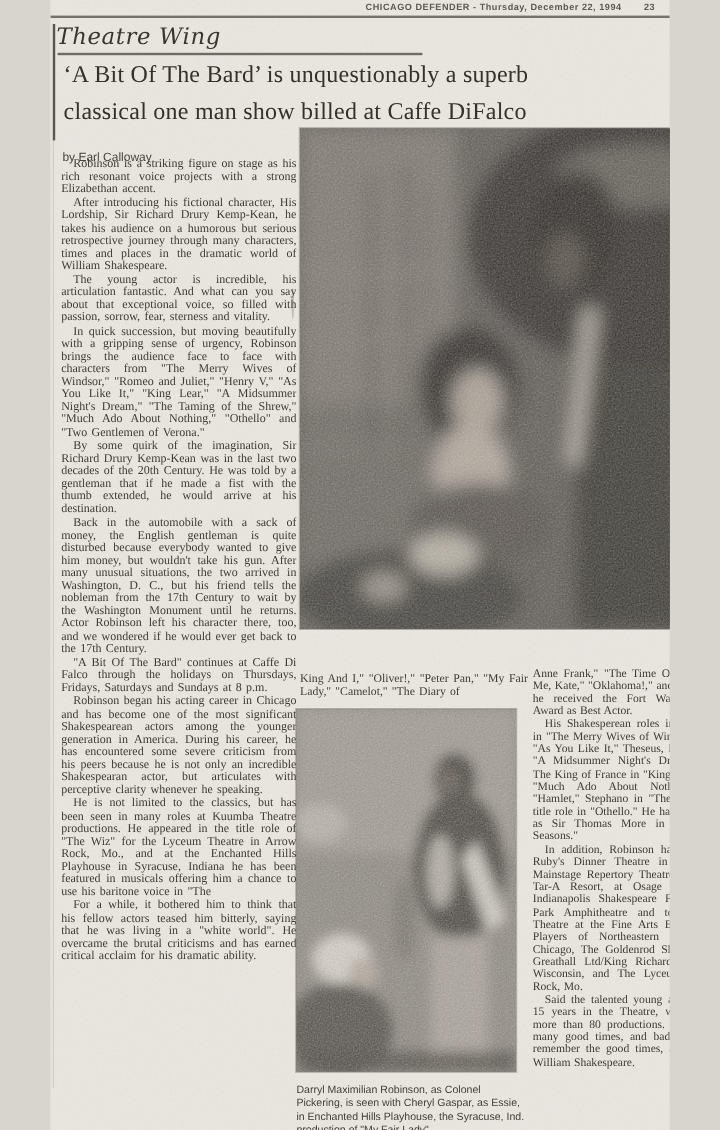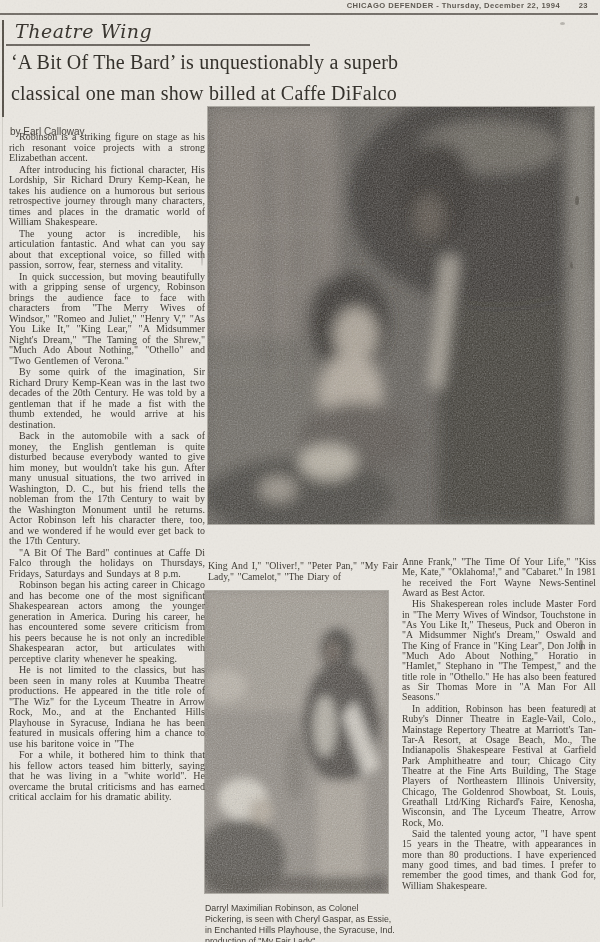--- a/index.html
+++ b/index.html
@@ -1,33 +1,33 @@
 <!DOCTYPE html>
 <html><head>
 <meta charset="utf-8">
 <style>
   html,body{margin:0;padding:0;background:#d8d5cf;}
   .page{
-    position:relative;width:600px;height:942px;margin:0 auto;
+    position:relative;width:516px;height:942px;margin:0 auto;
     background:#eae7e1;overflow:hidden;
     font-family:"Liberation Serif", serif;color:#37332c;
   }
   
   .masthead{
     position:absolute;top:1px;right:12px;
     font-family:"Liberation Sans", sans-serif;font-size:7.6px;font-weight:bold;
     color:#5a554d;letter-spacing:.45px;white-space:nowrap;
   }
   .masthead .pageno{margin-left:16px;}
   .masthead-rule{position:absolute;top:13px;left:0;width:598px;height:2px;background:#4b463f;opacity:.75;}
   
   .left-vrule{position:absolute;left:2px;top:20px;width:2px;height:97px;background:#57524a;}
   .left-vrule-faint{position:absolute;left:2px;top:117px;width:1px;height:790px;background:#57524a;opacity:.16;}
   .section-label{
-    position:absolute;left:15px;top:20px;
+    position:absolute;left:5px;top:20px;
     font-family:"DejaVu Serif", serif;font-style:italic;font-size:19px;color:#34302a;
     letter-spacing:.5px;
   }
   .section-rule{position:absolute;left:6px;top:44px;width:304px;height:1.5px;background:#4e4942;opacity:.8;}
   
   .headline{
     position:absolute;left:11px;top:47px;width:588px;margin:0;
     font-family:"Liberation Serif", serif;font-weight:400;
     font-size:20px;line-height:31px;letter-spacing:.2px;color:#2f2c26;
   }

